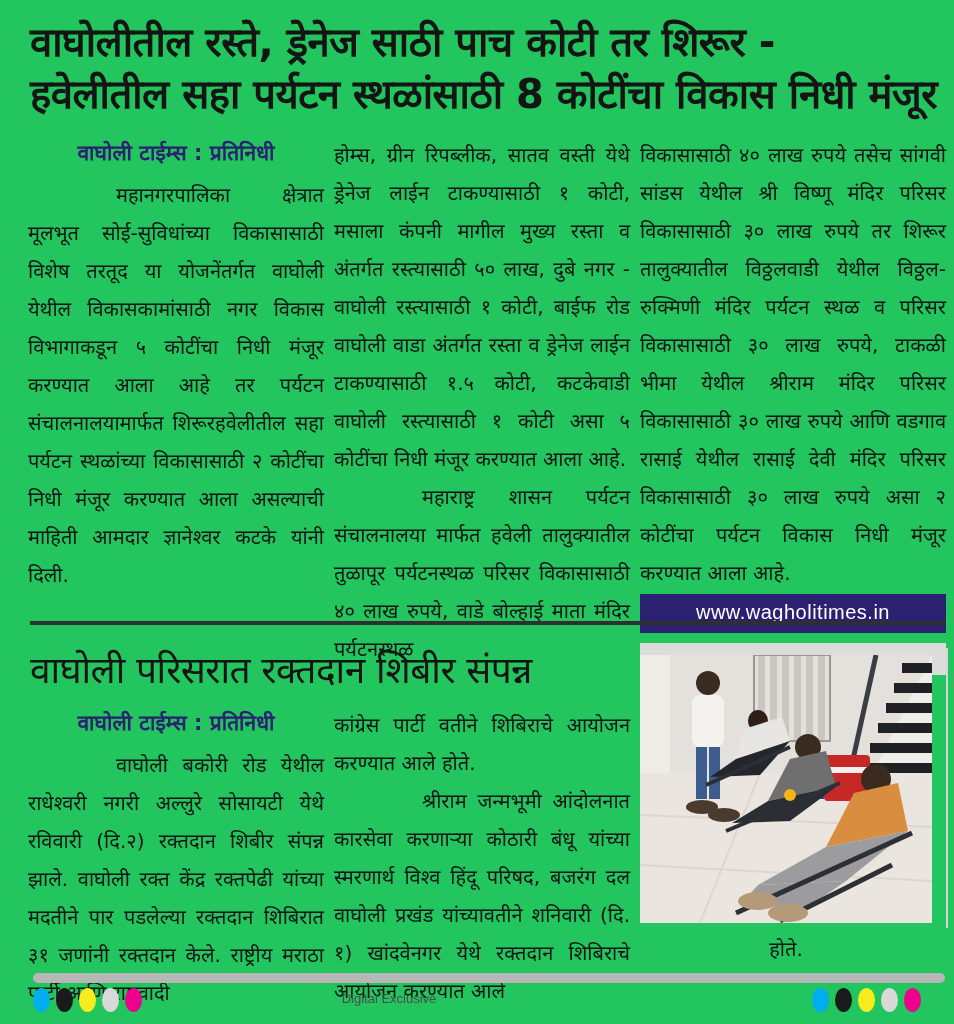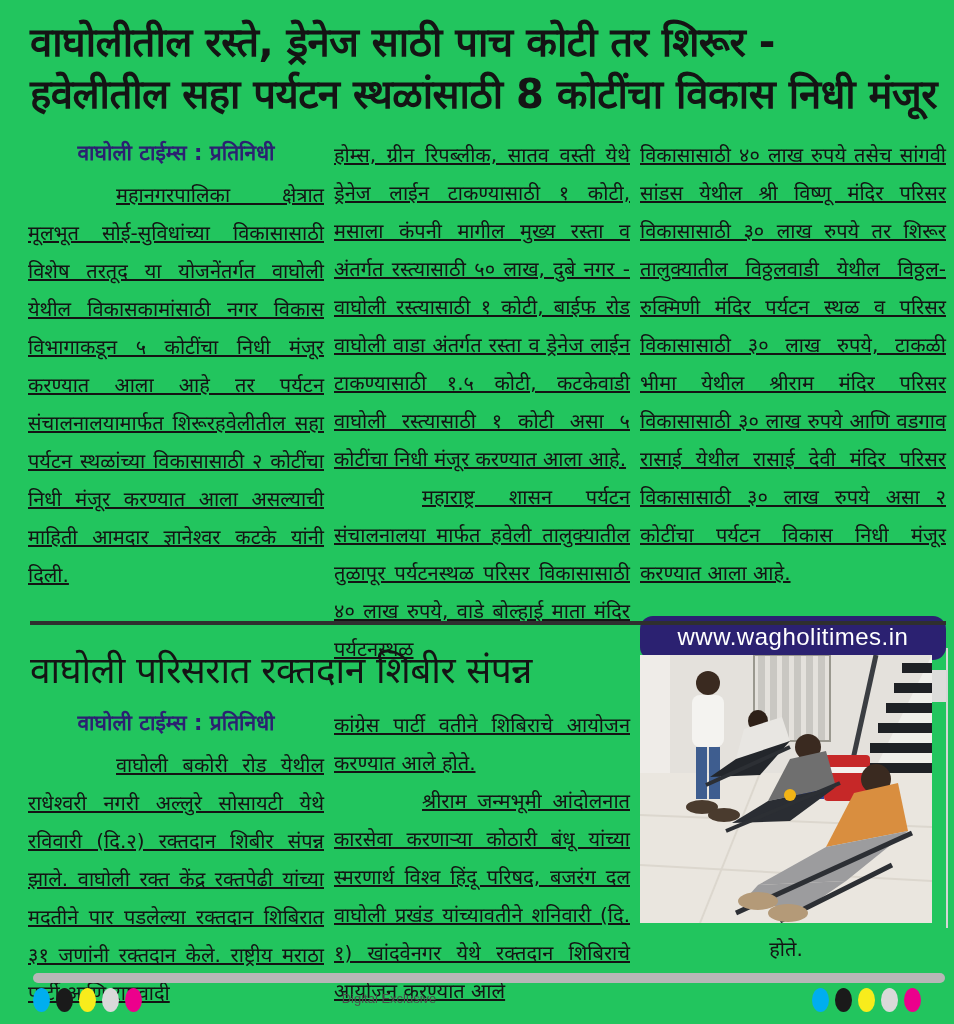--- a/index.html
+++ b/index.html
@@ -14,27 +14,27 @@
     letter-spacing:-0.5px;
   }
   .cols{position:absolute;left:28px;top:136px;width:918px;display:flex;}
   .col{width:296px;margin-right:10px;}
   .col:last-child{margin-right:0;width:306px;}
   .byline{
     display:block;text-align:center;color:#2b2171;font-weight:bold;
     font-size:21px;margin:2px 0 10px 0;
   }
   .body-txt{
-    font-size:20px;line-height:38px;text-align:justify;color:#141414;margin:0;text-decoration:underline;
+    font-size:20px;line-height:38px;text-align:justify;color:#141414;margin:0;
   }
   .indent{text-indent:88px;}
   .web-banner{
-    margin-top:24px;background:#2b2171;color:#ffffff;text-align:center;
-    font-family:"Liberation Sans",sans-serif;font-size:24px;
-    padding:7px 0 9px 0;letter-spacing:0.5px;border-radius:13px;
+    margin-top:2px;background:#2b2171;color:#ffffff;text-align:center;
+    font-family:"Liberation Sans",sans-serif;font-size:20px;
+    padding:7px 0 9px 0;letter-spacing:0.5px;
   }
   .gray-bar{margin-top:10px;height:32px;background:#dcdcda;}
   .art-sep{
     position:absolute;left:30px;top:621px;width:916px;height:0;
     border-top:4px solid #2f2f2f;
   }
   
   .headline2{
     position:absolute;left:30px;top:648px;width:610px;
     font-size:37px;font-weight:normal;line-height:46px;color:#141414;

